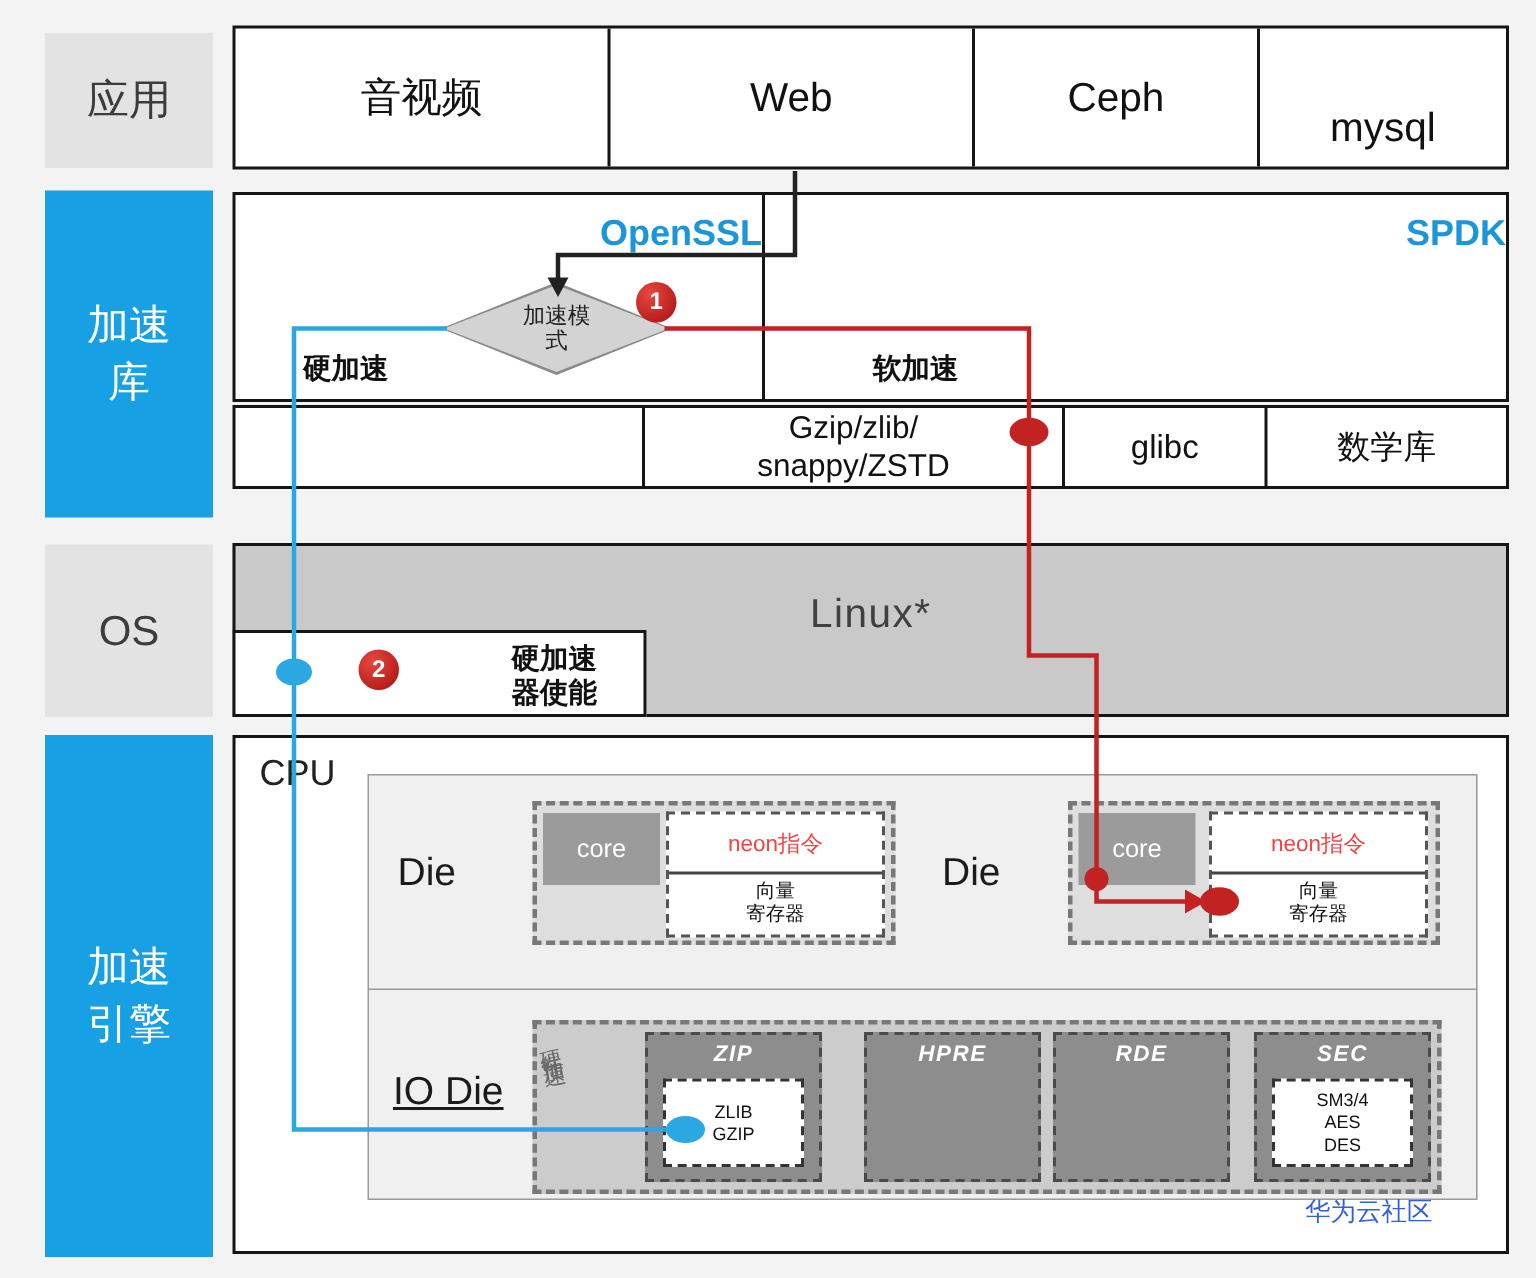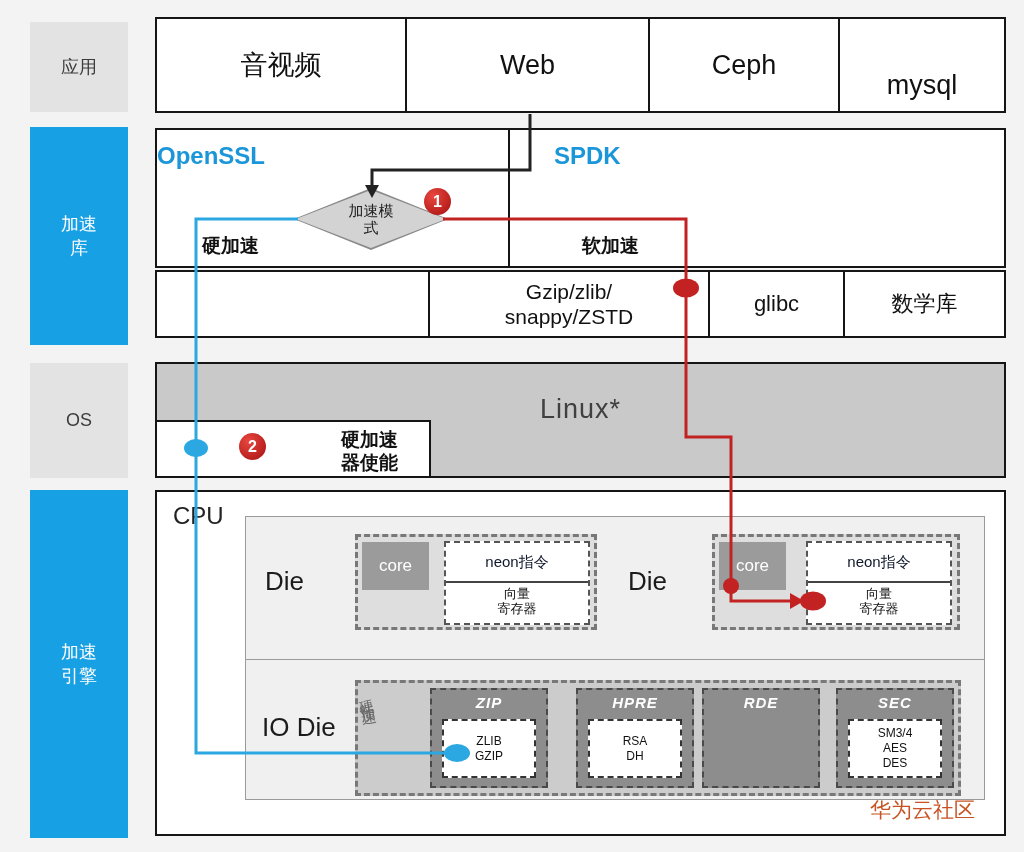--- a/index.html
+++ b/index.html
@@ -1,61 +1,61 @@
 <!DOCTYPE html>
 <html><head>
 <meta charset="utf-8">
 <style>
   * { margin:0; padding:0; box-sizing:border-box; }
   body { background:#f3f3f3; font-family:"Liberation Sans", sans-serif; }
   .canvas { position:relative; width:1024px; height:852px; background:#f3f3f3; overflow:hidden; }
 
   
-  .side { position:absolute; left:30px; width:98px; display:flex; flex-direction:column;
-          align-items:center; justify-content:center; font-size:18px; text-align:center; line-height:1.35; }
+  .side { position:absolute; left:30px; width:112px; display:flex; flex-direction:column;
+          align-items:center; justify-content:center; font-size:28px; text-align:center; line-height:1.35; }
   .side.gray { background:#e3e3e3; color:#3c3c3c; }
   .side.blue { background:#18a0e4; color:#ffffff; }
   #side-app    { top:22px;  height:90px; }
   #side-lib    { top:127px; height:218px; }
   #side-os     { top:363px; height:115px; }
   #side-engine { top:490px; height:348px; }
 
   
   #app-row { position:absolute; left:155px; top:17px; width:851px; height:96px;
              display:flex; background:#fff; border:2px solid #151515; }
   .app-cell { border-right:2px solid #151515; display:flex; align-items:center; justify-content:center;
               font-size:27px; color:#111; }
   .app-cell:last-child { border-right:none; flex:1;margin-top:40px; }
 
   
   #lib-top { position:absolute; left:155px; top:128px; width:851px; height:140px;
              background:#fff; border:2px solid #151515; display:flex; }
   .lib-col { border-right:2px solid #151515; }
   .lib-col:last-child { border-right:none; flex:1;margin-left:44px; }
-  .lib-col-label { text-align:left; margin-top:12px; font-size:24px; font-weight:bold; color:#1b96d8; }
+  .lib-col-label { text-align:right; margin-top:12px; font-size:24px; font-weight:bold; color:#1b96d8; }
 
   #diamond-border { position:absolute; left:294px; top:188px; width:154px; height:62px; background:#8a8a8a;
                     clip-path:polygon(50% 0,100% 50%,50% 100%,0 50%); z-index:5; }
   #diamond { position:absolute; left:296px; top:190px; width:150px; height:58px; background:#d3d3d3;
              clip-path:polygon(50% 0,100% 50%,50% 100%,0 50%); z-index:6;
              display:flex; align-items:center; justify-content:center; }
   #diamond span { width:52px; font-size:15px; line-height:1.15; text-align:center; color:#222; }
 
   .flow-label { position:absolute; font-size:19px; font-weight:bold; color:#111; z-index:7; }
   #hard-accel { left:202px; top:233px; }
   #soft-accel { left:582px; top:233px; }
 
   .step-badge { position:absolute; width:27px; height:27px; border-radius:50%;
                 background:radial-gradient(circle at 35% 30%, #e8473f, #a50f0f);
                 color:#fff; font-size:16px; font-weight:bold;
                 display:flex; align-items:center; justify-content:center; z-index:60; }
   #step1 { left:424px; top:188px; }
   #step2 { left:239px; top:433px; }
 
-  #lib-row2 { position:absolute; left:155px; top:270px; width:851px; height:68px;
+  #lib-row2 { position:absolute; left:155px; top:270px; width:851px; height:56px;
               background:#fff; border:2px solid #151515; display:flex; }
   .r2-cell { border-right:2px solid #151515; display:flex; flex-direction:column;
              align-items:center; justify-content:center; font-size:22px; color:#111; line-height:1.2; }
   .r2-cell:last-child { border-right:none; flex:1; }
 
   
   #linux-box { position:absolute; left:155px; top:362px; width:851px; height:116px;
                background:#c9c9c9; border:2px solid #151515; }
   #linux-label { position:absolute; left:0; top:30px; width:100%; text-align:center;
                  font-size:27px; letter-spacing:1px; color:#404040; }
@@ -68,38 +68,38 @@
   #engine-box { position:absolute; left:155px; top:490px; width:851px; height:346px;
                 background:#fff; border:2px solid #151515; }
   #cpu-label { position:absolute; left:173px; top:502px; font-size:24px; color:#222; z-index:4; }
   #cpu-panel { position:absolute; left:245px; top:516px; width:740px; height:284px;
                background:#f0f0f0; border:1px solid #9a9a9a; z-index:3; }
   #panel-divider { position:absolute; left:0; top:142px; width:100%; border-top:1px solid #9a9a9a; }
 
   .die-label { position:absolute; font-size:26px; color:#1b1b1b; z-index:6; }
   #die-label-left  { left:265px; top:566px; }
   #die-label-right { left:628px; top:566px; }
-  #iodie-label { left:262px; top:712px; position:absolute; font-size:26px; color:#1b1b1b; z-index:6; }
+  #iodie-label { left:262px; top:712px; position:absolute; font-size:26px; color:#1b1b1b; z-index:6;text-decoration:underline; }
 
   .die-box { position:absolute; top:534px; height:96px; background:#dedede;
              border:3px dashed #787878; z-index:5; }
   #die-box-left  { left:355px; width:242px; }
   #die-box-right { left:712px; width:248px; }
 
-  .core-box { position:absolute; top:542px; width:67px; height:48px; background:#9b9b9b;
+  .core-box { position:absolute; top:542px; width:78px; height:48px; background:#9b9b9b;
               color:#fff; font-size:17px; display:flex; align-items:center; justify-content:center; z-index:7; }
   #core-left  { left:362px; }
   #core-right { left:719px; }
 
   .neon-box { position:absolute; top:541px; width:146px; height:84px; background:#fff;
               border:2px dashed #555; z-index:7; }
   #neon-left  { left:444px; }
   #neon-right { left:806px; }
   .neon-top { height:40px; border-bottom:2px solid #444; display:flex; align-items:center;
-              justify-content:center; font-size:15px; color:#0f172a; }
+              justify-content:center; font-size:15px; color:#ef4444; }
   .neon-bottom { height:38px; display:flex; flex-direction:column; align-items:center;
                  justify-content:center; font-size:13px; line-height:1.15; color:#111; }
 
   #iodie-box { position:absolute; left:355px; top:680px; width:606px; height:116px;
                background:#cccccc; border:3px dashed #787878; z-index:5; }
   #hw-accel-vert { position:absolute; left:363px; top:688px; height:100px;
                    writing-mode:vertical-rl; font-size:15px; letter-spacing:3px; color:#6a6a6a;
                    transform:rotate(-12deg); z-index:6; }
 
   .module { position:absolute; top:688px; width:118px; height:100px; background:#8d8d8d;
@@ -108,21 +108,21 @@
   #module-hpre { left:566px;margin-left:10px; }
   #module-rde  { left:702px; }
   #module-sec  { left:836px; }
   .module-name { text-align:center; color:#fff; font-weight:bold; font-size:15px; margin-top:4px; letter-spacing:1px;font-style:italic; }
   .module-inner { position:absolute; left:10px; right:10px; top:29px; bottom:8px; background:#fff;
                   border:2px dashed #333; display:flex; flex-direction:column; align-items:center;
                   justify-content:center; font-size:12px; line-height:1.25; color:#111; text-align:center; }
 
   #flow-svg { position:absolute; left:0; top:0; width:1024px; height:852px; z-index:50; pointer-events:none; }
 
-  #watermark { position:absolute; left:870px; top:796px; font-size:21px; color:#c2410c; z-index:70; opacity:.9; }
+  #watermark { position:absolute; left:870px; top:796px; font-size:17px; color:#1d4ed8; z-index:70; opacity:.9; }
 </style>
 </head>
 <body>
 
 <div class="canvas">
 
   <div class="side gray" id="side-app">
     <span>应用</span>
   </div>
   <div class="side blue" id="side-lib">
@@ -234,24 +234,20 @@
 
   <div class="module" id="module-zip">
     <div class="module-name">ZIP</div>
     <div class="module-inner">
       <span>ZLIB</span>
       <span>GZIP</span>
     </div>
   </div>
   <div class="module" id="module-hpre">
     <div class="module-name">HPRE</div>
-    <div class="module-inner">
-      <span>RSA</span>
-      <span>DH</span>
-    </div>
   </div>
   <div class="module" id="module-rde">
     <div class="module-name">RDE</div>
   </div>
   <div class="module" id="module-sec">
     <div class="module-name">SEC</div>
     <div class="module-inner">
       <span>SM3/4</span>
       <span>AES</span>
       <span>DES</span>

